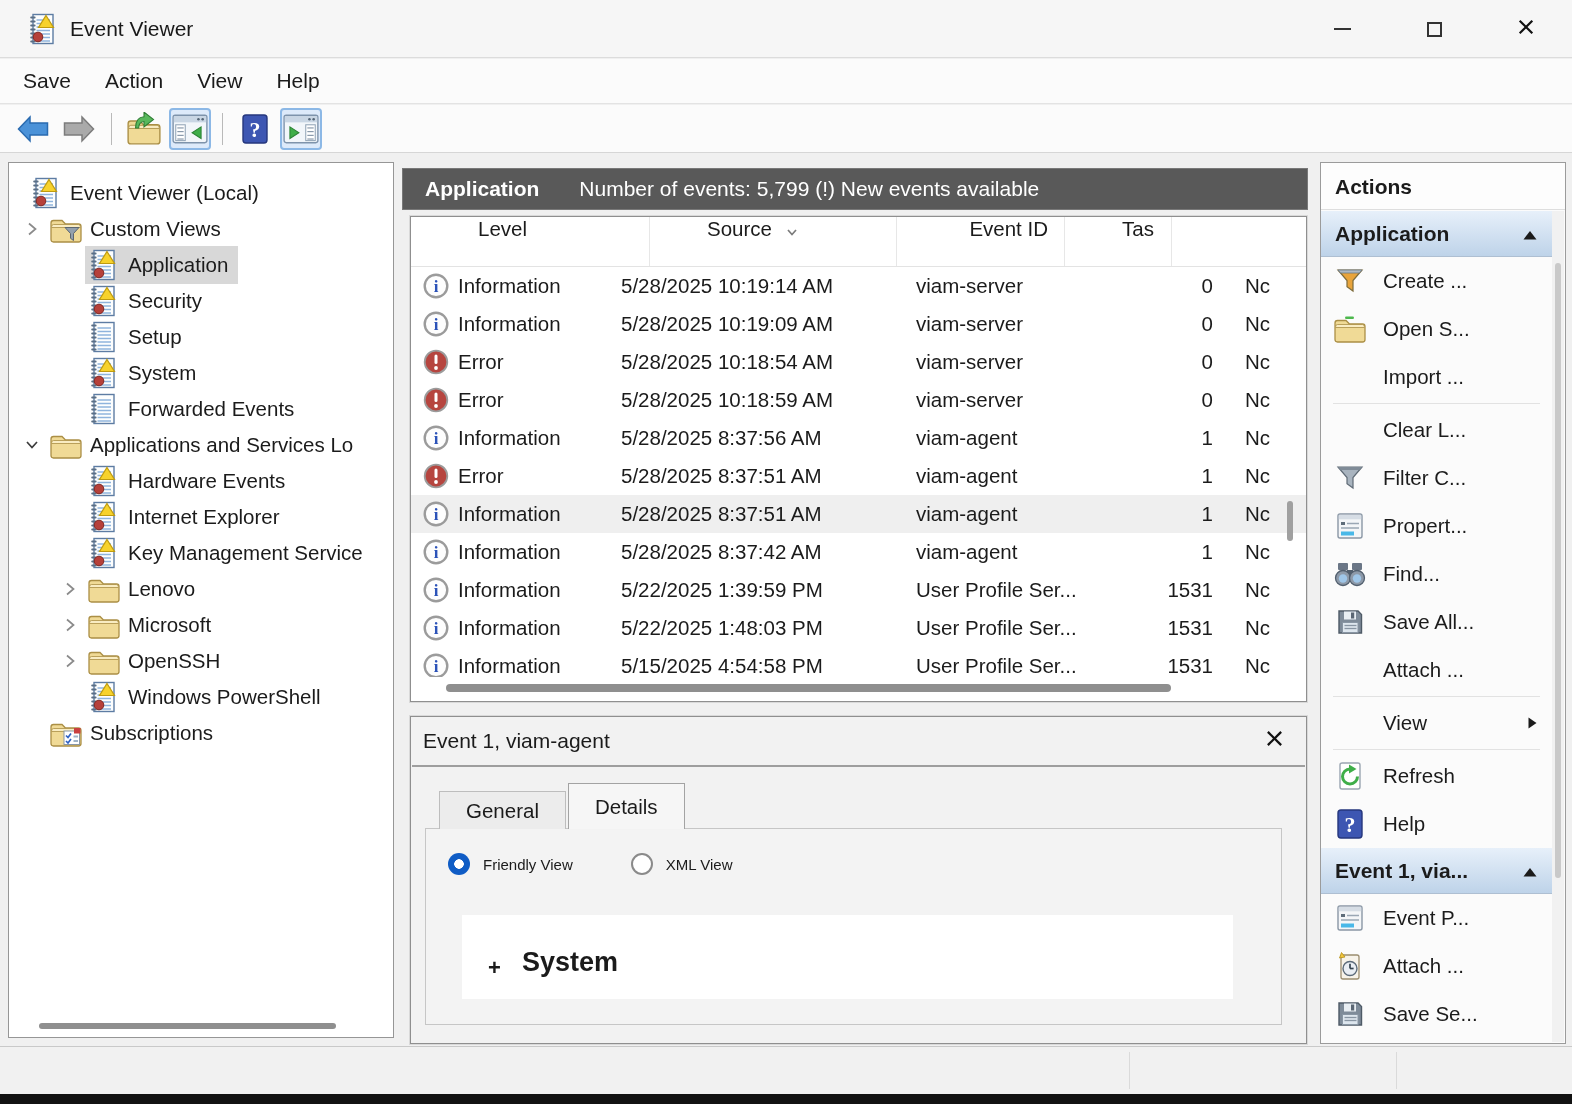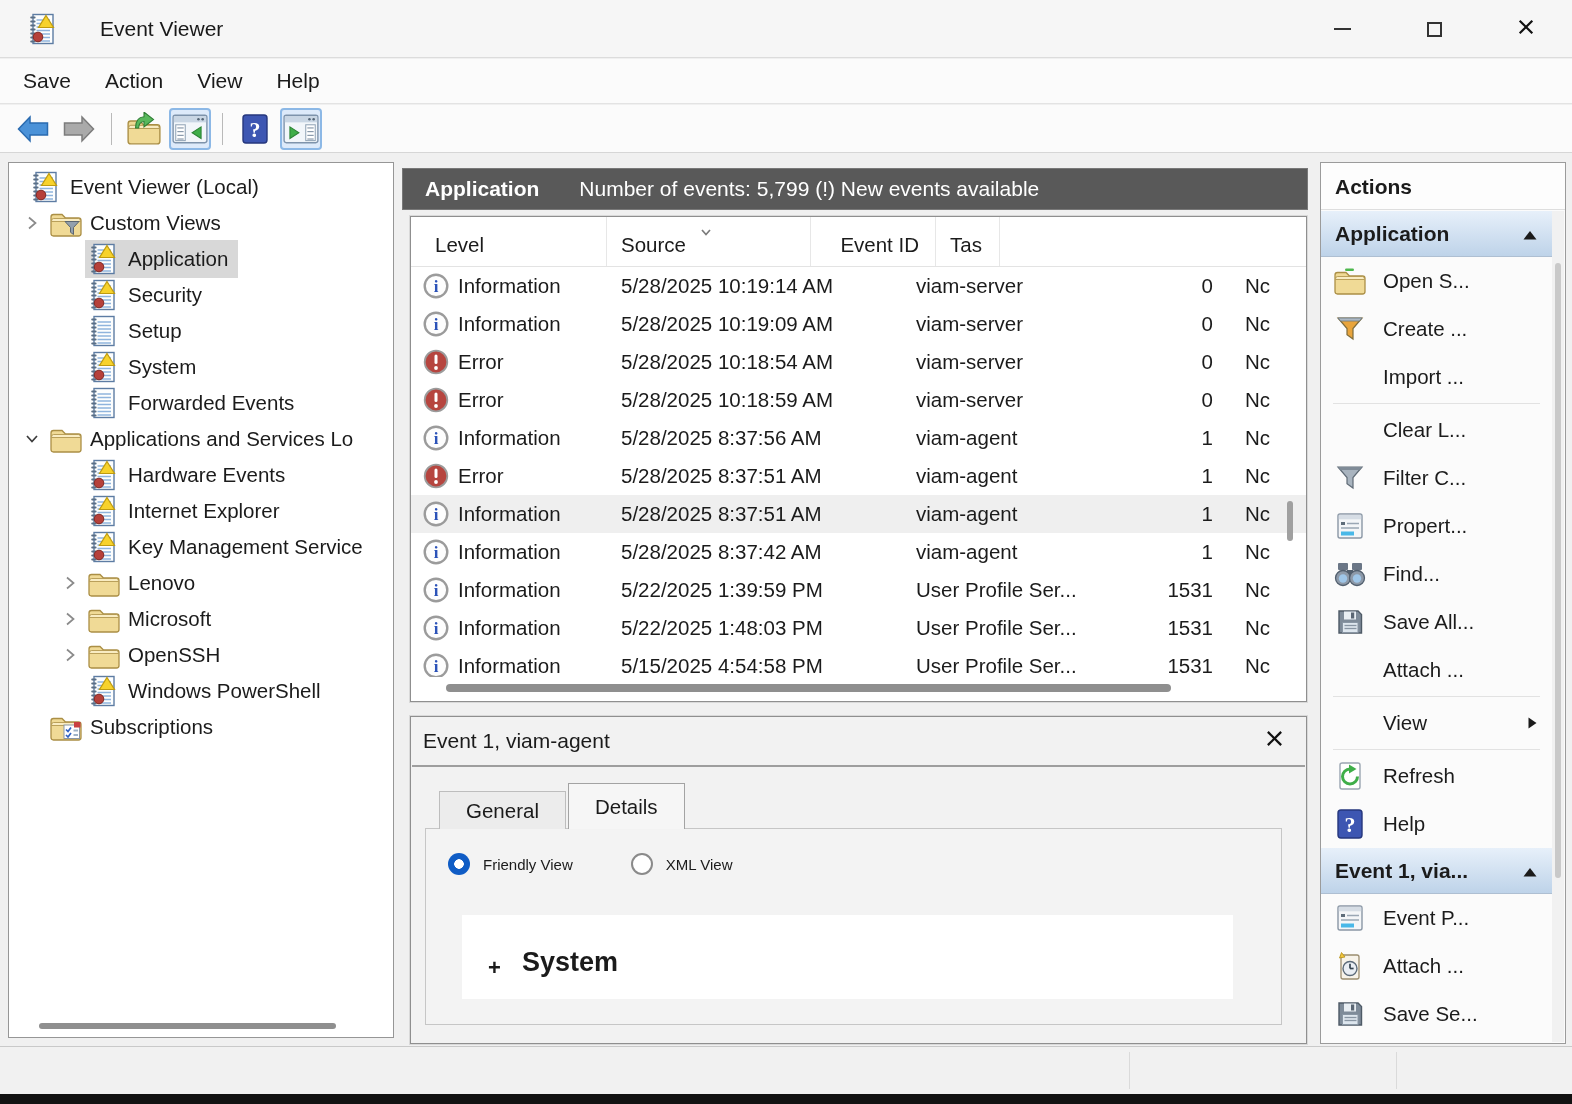--- a/index.html
+++ b/index.html
@@ -2,21 +2,21 @@
 <html><head>
 <meta charset="utf-8">
 <style>
   html,body{margin:0;padding:0;background:#e9e9e9;}
   *{box-sizing:border-box;}
   .window{position:relative;width:1572px;height:1104px;background:#f0f0f0;
     font-family:"Liberation Sans","DejaVu Sans",sans-serif;color:#1b1b1b;overflow:hidden;}
 
   
   .titlebar{position:absolute;left:0;top:0;width:1572px;height:58px;background:#f6f6f6;
-    border-bottom:1px solid #dcdcdc;display:flex;align-items:center;gap:30px;}
+    border-bottom:1px solid #dcdcdc;display:flex;align-items:center;}
   .app-icon{margin-left:26px;display:flex;align-items:center;}
   .title{margin-left:14px;font-size:21px;color:#191919;}
   .win-controls{position:absolute;right:0;top:0;height:58px;display:flex;}
   .win-btn{width:92px;height:58px;display:flex;align-items:center;justify-content:center;cursor:default;}
   .glyph-min{display:block;width:17px;border-top:2.5px solid #333;}
   .glyph-max{display:block;width:15px;height:15px;border:2.2px solid #333;}
 
   
   .menubar{position:absolute;left:0;top:59px;width:1572px;height:45px;background:#fbfbfb;
     border-bottom:1px solid #e3e3e3;display:flex;align-items:center;padding-left:6px;}
@@ -26,21 +26,21 @@
   .toolbar{position:absolute;left:0;top:105px;width:1572px;height:48px;background:#fbfbfb;
     border-bottom:1px solid #d6d6d6;display:flex;align-items:center;padding-left:10px;}
   .tb-btn{height:42px;min-width:42px;display:flex;align-items:center;justify-content:center;margin:0 2px;border-radius:4px;}
   .tb-btn.hl{background:#ddeafa;border:2px solid #8cb8e6;}
   .tb-sep{width:1px;height:32px;background:#b9b9b9;margin:0 9px;}
   .ticon{display:flex;align-items:center;}
 
   
   .tree-panel{position:absolute;left:8px;top:162px;width:386px;height:876px;background:#ffffff;
     border:1px solid #969696;overflow:hidden;}
-  #tree{padding-top:6px;}
+  #tree{padding-top:12px;}
   .trow{height:36px;display:flex;align-items:center;font-size:20.5px;white-space:nowrap;}
   .trow.lvl0{padding-left:18px;}
   .trow.lvl1{padding-left:8px;}
   .trow.lvl2{padding-left:46px;}
   .chev{width:30px;flex:none;display:flex;align-items:center;justify-content:center;}
   .tsel{display:flex;align-items:center;padding:2px 10px 2px 2px;}
   .tsel.selected{background:#d8d8d8;}
   .ticn{width:34px;flex:none;display:flex;align-items:center;}
   .tlabel{margin-left:7px;}
   .tree-hscroll{position:absolute;left:4px;right:4px;bottom:4px;height:14px;}
@@ -49,22 +49,22 @@
   
   .list-header-bar{position:absolute;left:402px;top:168px;width:906px;height:42px;background:#595959;
     border:1px solid #787878;display:flex;align-items:center;color:#ffffff;font-size:21px;}
   .lh-title{font-weight:bold;margin-left:22px;}
   .lh-summary{margin-left:40px;}
 
   
   .list-panel{position:absolute;left:410px;top:216px;width:897px;height:486px;background:#ffffff;
     border:1px solid #8f8f8f;box-shadow:0 0 0 1px #d9d9d9;overflow:hidden;}
   .col-headers{position:relative;height:50px;display:flex;border-bottom:1px solid #e3e3e3;}
-  .colh{position:relative;height:100%;display:flex;align-items:flex-end;padding:0 0 9px 14px;
-    border-right:1px solid #e7e7e7;font-size:20.5px;}
+  .colh{position:relative;height:100%;display:flex;padding:0 0 9px 14px;
+    border-right:1px solid #e7e7e7;font-size:20.5px;margin-left:43px;}
   .colh.first{padding-left:24px;}
   .colh.right span{width:100%;text-align:right;padding-right:16px;}
   .sortg{position:absolute;top:2px;left:45%;}
   .rows{height:410px;overflow:hidden;}
   .erow{height:38px;display:flex;align-items:center;font-size:20.5px;}
   .erow.sel{background:#efefef;}
   .cell{flex:none;white-space:nowrap;overflow:hidden;}
   .level-cell{display:flex;align-items:center;padding-left:12px;}
   .level-cell .ricn{margin-right:9px;display:flex;align-items:center;}
   .cell.pad{padding-left:14px;}
@@ -891,36 +891,36 @@
     <div class="actions-title">Actions</div>
     <div class="actions-inner" id="actions-body">
         <div class="asec">
           <span class="asec-label">Application</span>
           <span><svg width="16" height="12" viewBox="0 0 16 12">
               <polygon points="8,2 14.5,10.5 1.5,10.5" fill="#1b1b1b"></polygon>
             </svg></span>
         </div>
         <div class="aitem">
           <span class="aicn">
+            <svg width="30" height="30" viewBox="0 0 30 30">
+              <path d="M3 4 h24 l-9 10.5 v10.5 l-6-4.2 v-6.3 Z" fill="#e8a43c" stroke="#7d6b3a" stroke-width="1.2"></path>
+              <path d="M3 4 h24 l-2.6 3 h-18.8 Z" fill="#aeb9c4" stroke="#6b7884" stroke-width="0.8"></path>
+            </svg>
+          </span>
+          <span class="albl">Create ...</span>
+        </div>
+        <div class="aitem">
+          <span class="aicn">
             <svg width="34" height="30" viewBox="0 0 34 30">
               <path d="M2 9 q0-2.5 2.5-2.5 h8.5 l3.5 3.5 h13 q2.5 0 2.5 2.5 v13 q0 2.5 -2.5 2.5 h-25 q-2.5 0 -2.5 -2.5 Z" fill="#f0da96" stroke="#ab8f45" stroke-width="1.3"></path>
               <path d="M2.6 13.5 h28.8 v-1 q0-2 -2-2 h-24.8 q-2 0 -2 2 Z" fill="#f9ecc2" stroke="#ab8f45" stroke-width="0.8"></path>
               <rect x="12" y="2.5" width="9" height="2.6" rx="1.3" fill="#4db84d"></rect>
             </svg>
           </span>
           <span class="albl">Open S...</span>
-        </div>
-        <div class="aitem">
-          <span class="aicn">
-            <svg width="30" height="30" viewBox="0 0 30 30">
-              <path d="M3 4 h24 l-9 10.5 v10.5 l-6-4.2 v-6.3 Z" fill="#e8a43c" stroke="#7d6b3a" stroke-width="1.2"></path>
-              <path d="M3 4 h24 l-2.6 3 h-18.8 Z" fill="#aeb9c4" stroke="#6b7884" stroke-width="0.8"></path>
-            </svg>
-          </span>
-          <span class="albl">Create ...</span>
         </div>
         <div class="aitem">
           <span class="aicn"></span>
           <span class="albl">Import ...</span>
         </div>
         <div class="adiv"></div>
         <div class="aitem">
           <span class="aicn"></span>
           <span class="albl">Clear L...</span>
         </div>

